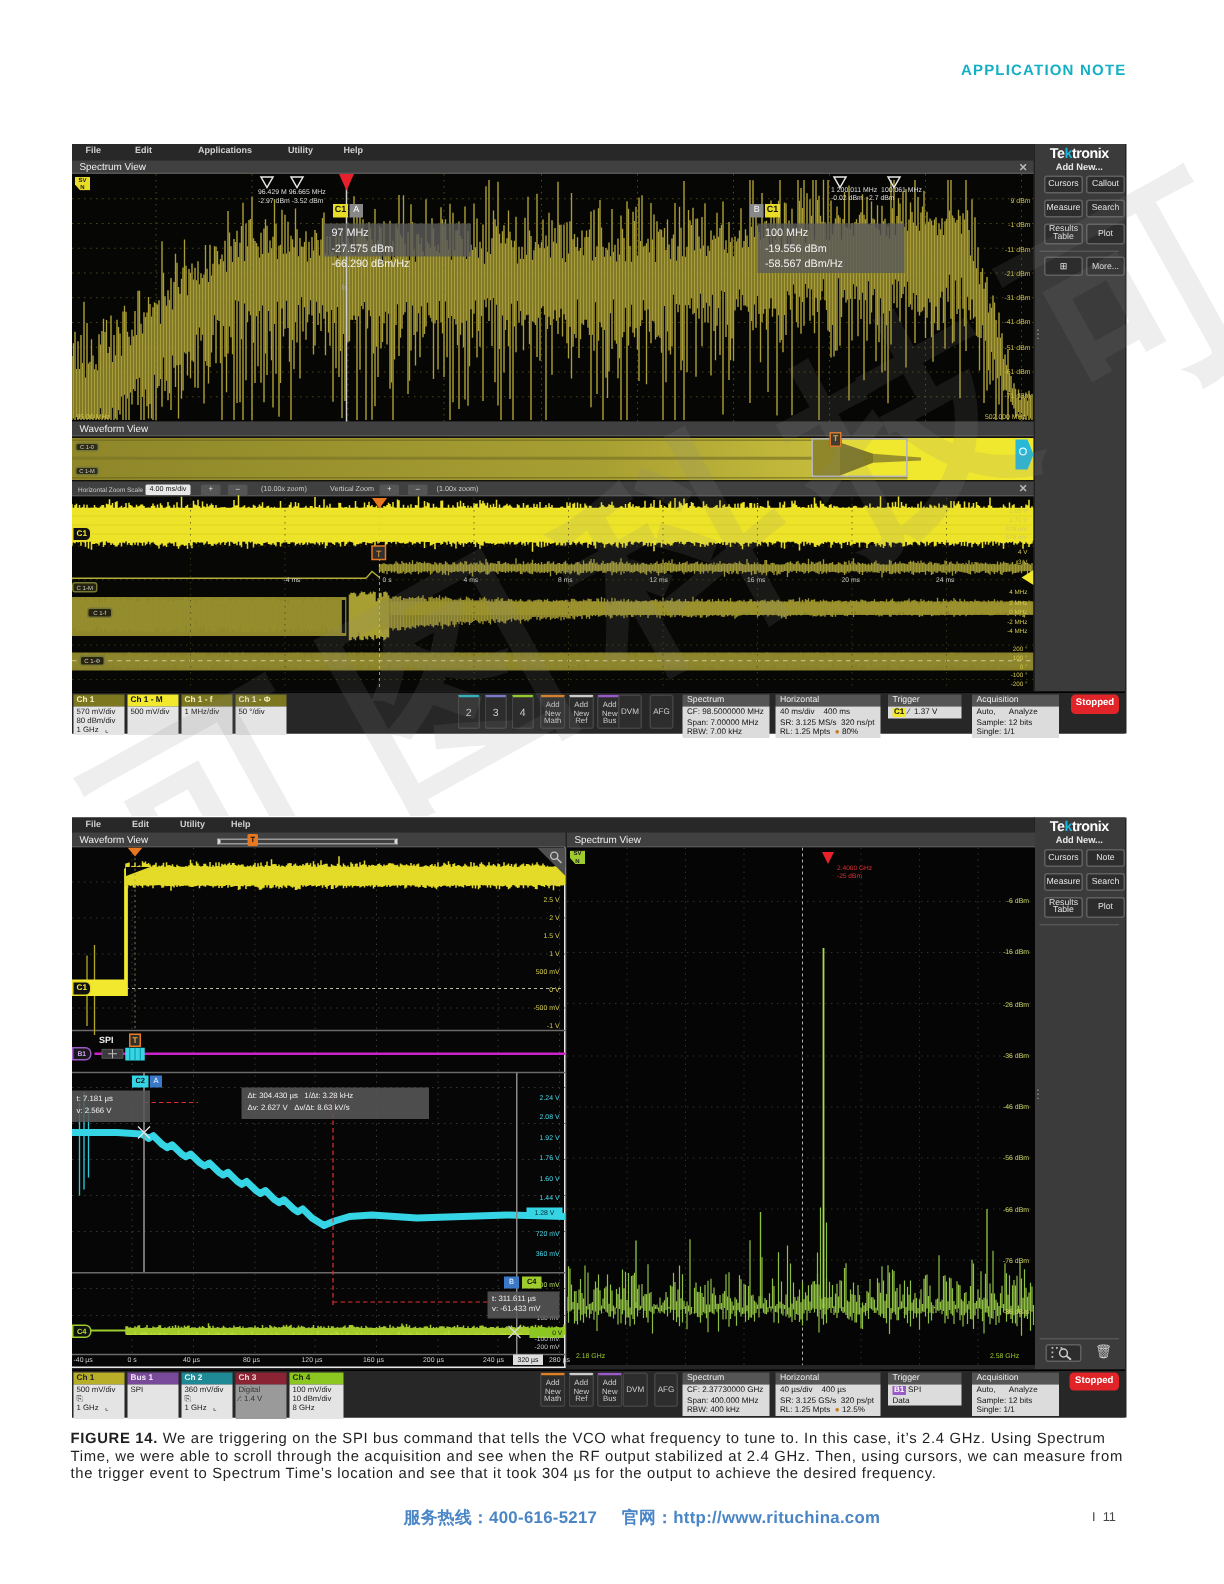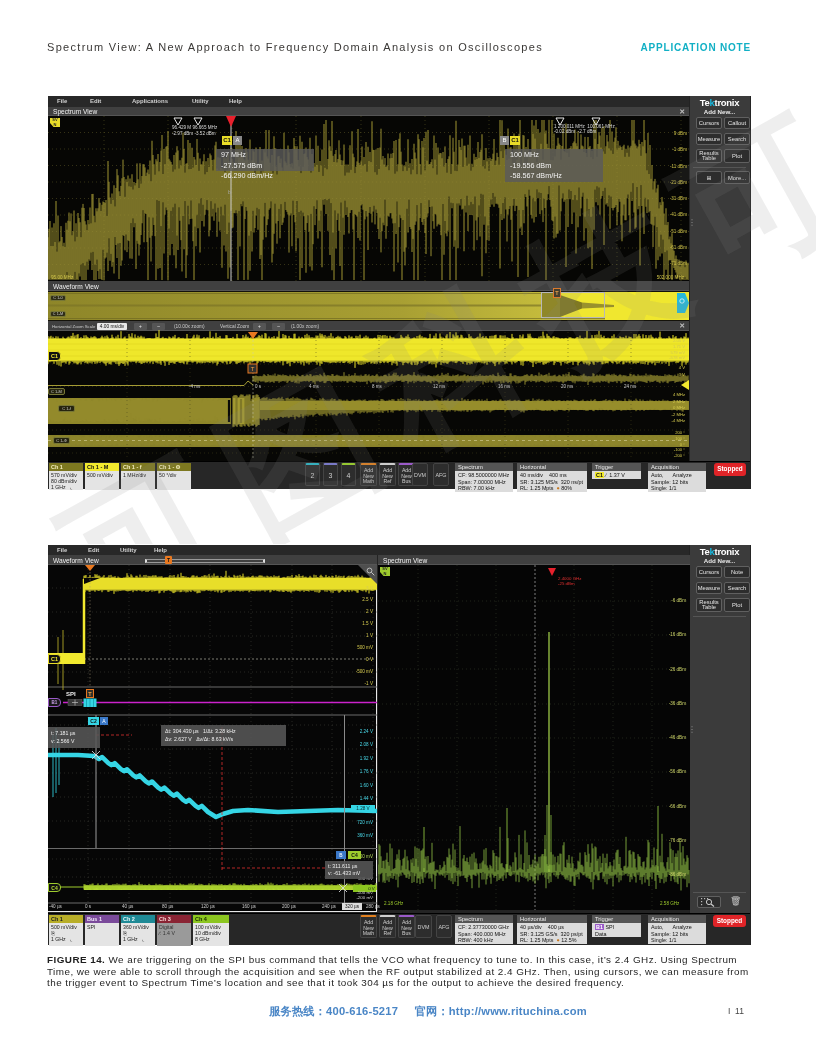--- a/index.html
+++ b/index.html
@@ -30,21 +30,20 @@
 .panel .hd{height:8px;background:#555;color:#eee;font-size:5.8px;padding:0.5px 0 0 3px}
 .panel .bd{background:#dcdcdc;color:#111;font-size:5.4px;line-height:6.6px;padding:1px 0 0 3px}
 .stopped{position:absolute;background:#e02428;color:#fff;font-weight:bold;font-size:6.4px;text-align:center;border-radius:3px}
 .numbtn{position:absolute;width:15px;height:23px;background:#2d2d2d;border:1px solid #444;border-radius:2px;color:#ccc;font-size:7px;text-align:center;line-height:22px}
 .addbtn{position:absolute;width:17px;height:23px;background:#2d2d2d;border:1px solid #444;border-radius:2px;color:#ccc;font-size:5.2px;line-height:5.6px;text-align:center;padding-top:3px}
 .grise{position:absolute;background:#2d2d2d;border:1px solid #444;border-radius:2px;color:#ccc;font-size:5.8px;text-align:center}
 .wm{position:absolute;pointer-events:none;z-index:50}
 </style></head>
 <body>
 <div class="page">
-<div class="hdr-title">Spectrum View: A New Approach to Frequency Domain Analysis on Oscilloscopes</div>
 <div class="hdr-tag">APPLICATION NOTE</div>
 
 <div class="shot" style="left:48px;top:96px;height:393px">
  <div class="menubar" style="width:641px">
   <span style="left:9px">File</span>
         <span style="left:42px">Edit</span>
         <span style="left:84px">Applications</span>
         <span style="left:144px">Utility</span>
         <span style="left:181px">Help</span>
  </div>

